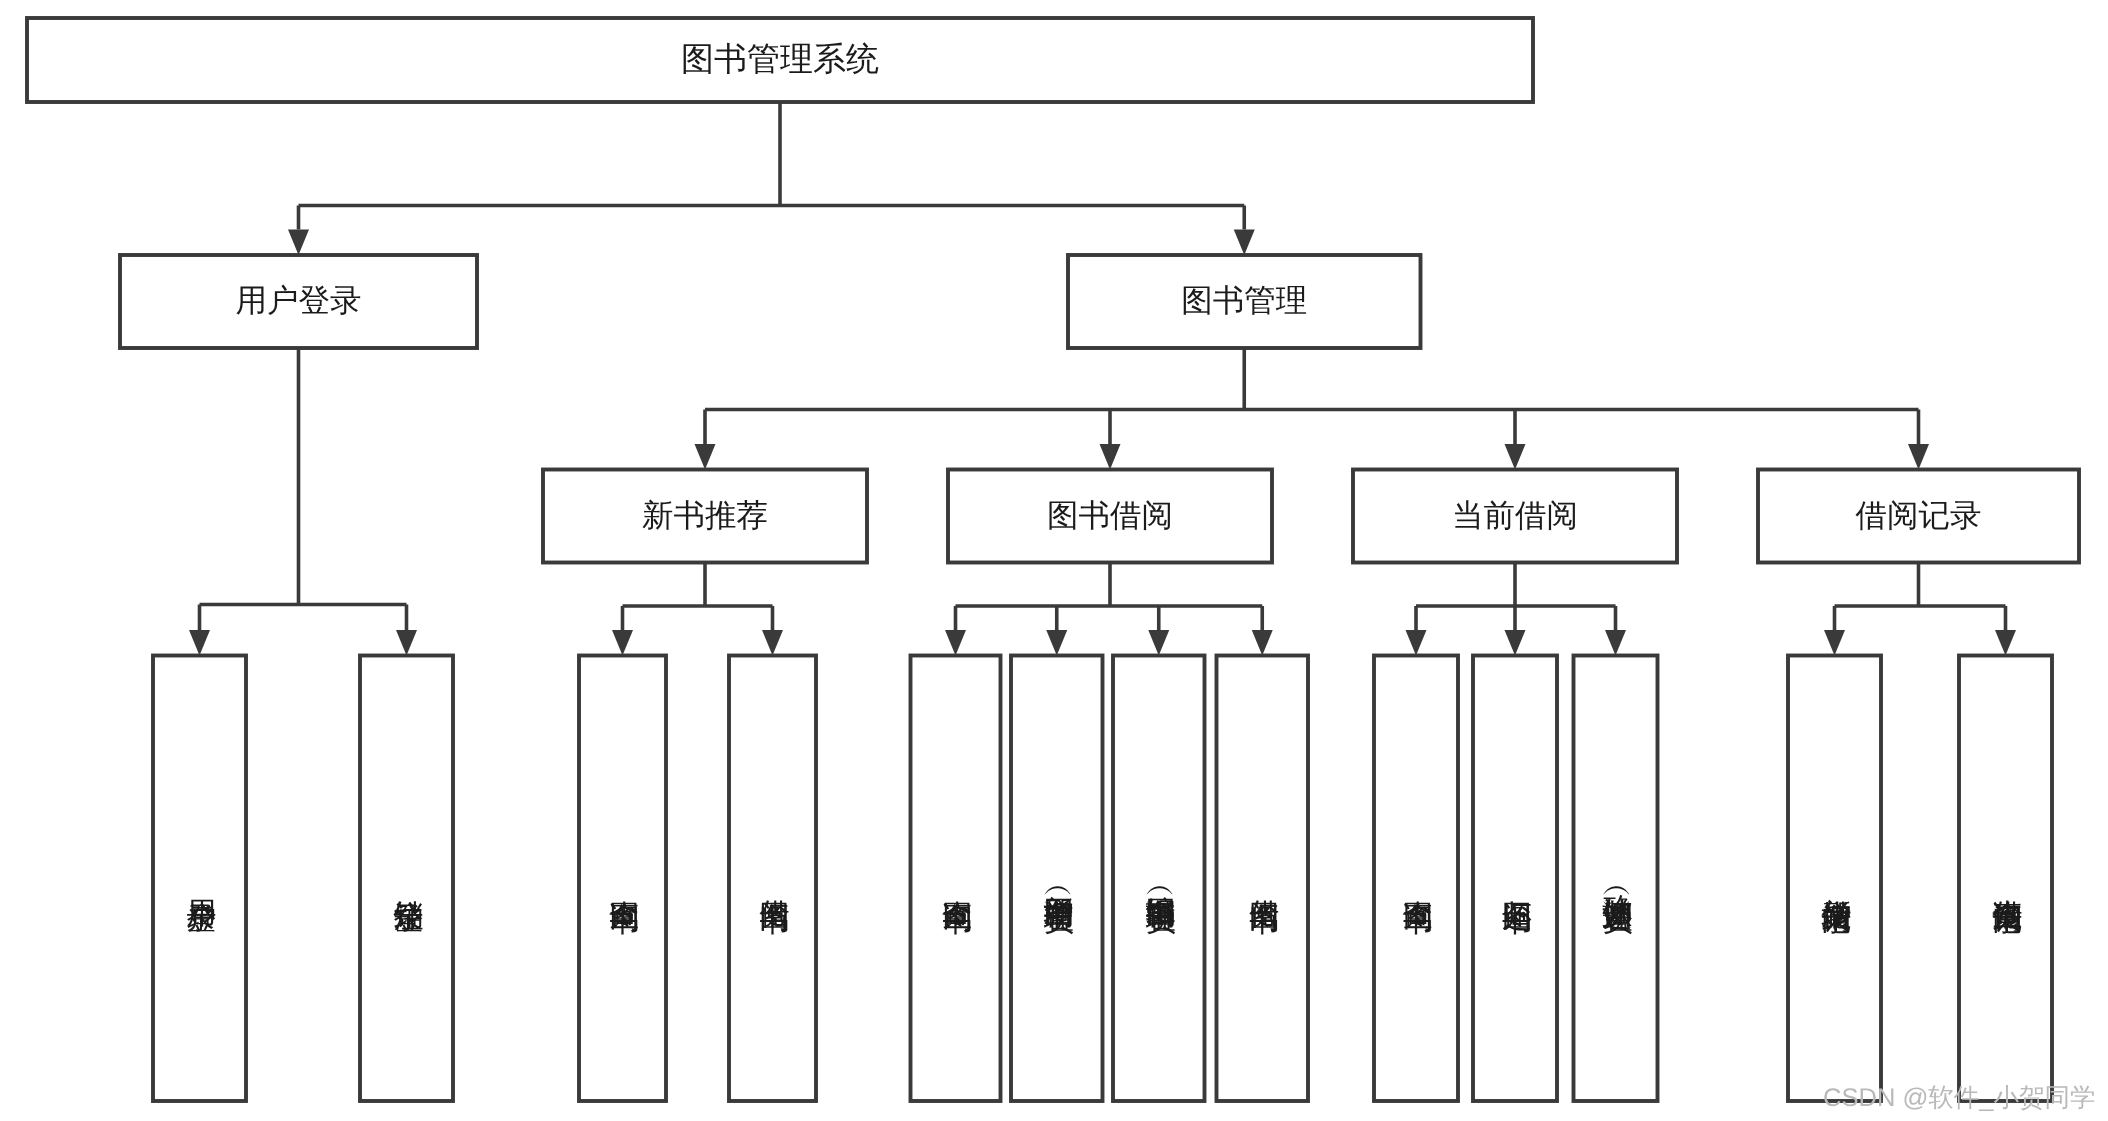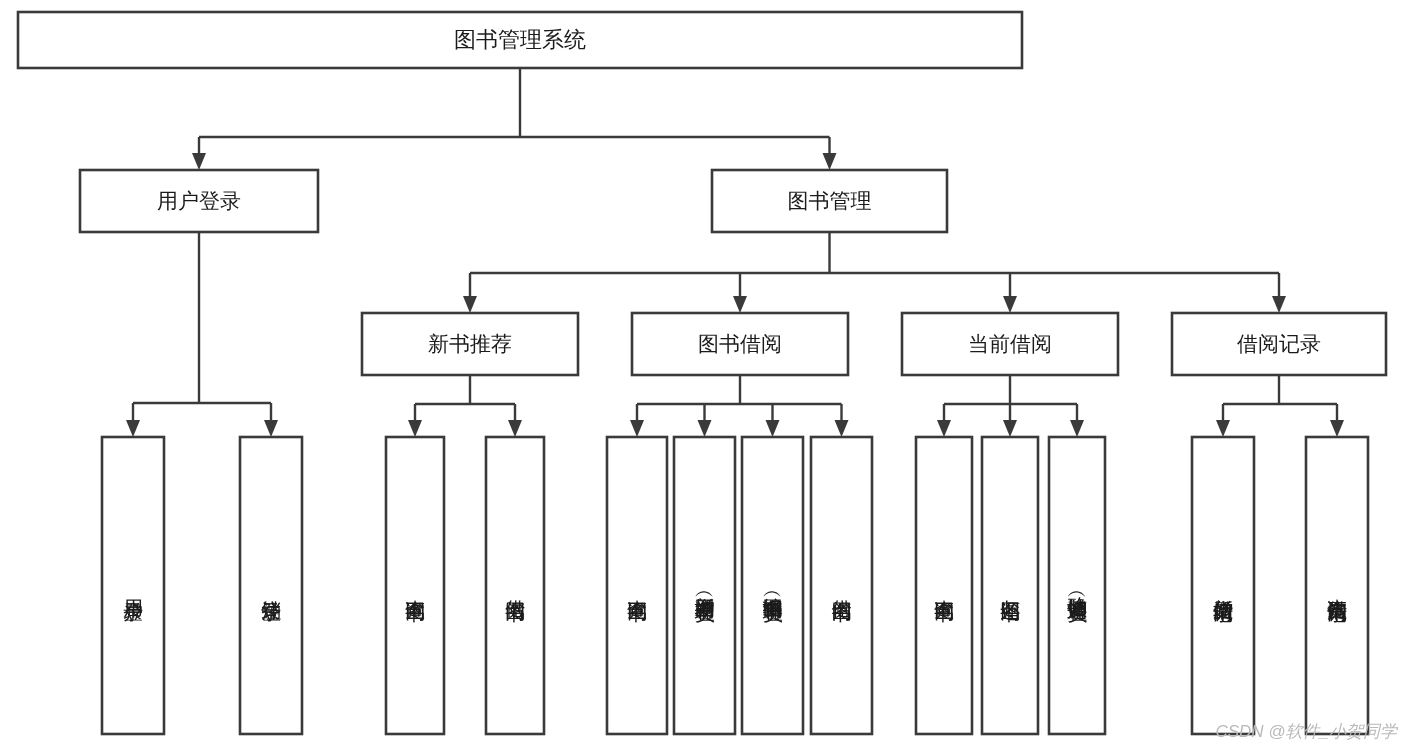--- a/index.html
+++ b/index.html
@@ -13,21 +13,21 @@
   .node-label-h{font-family:"Liberation Sans","DejaVu Sans",sans-serif;
       font-size:21px;fill:#1b1b1b;text-anchor:middle;dominant-baseline:middle;}
   .node-label-root{font-family:"Liberation Sans","DejaVu Sans",sans-serif;
       font-size:22px;fill:#1b1b1b;text-anchor:middle;dominant-baseline:middle;}
   .vlabel{position:absolute;display:flex;align-items:center;justify-content:center;
       writing-mode:vertical-rl;text-orientation:upright;
       font-family:"Liberation Sans","DejaVu Sans",sans-serif;
       font-size:20px;line-height:1.08;color:#1b1b1b;letter-spacing:1px;
       white-space:nowrap;pointer-events:none;}
   .watermark{position:absolute;right:8px;bottom:4px;font-size:17px;color:#b9b9b9;
-      font-family:"Liberation Sans","DejaVu Sans",sans-serif;white-space:nowrap;font-style:italic;}
+      font-family:"Liberation Sans","DejaVu Sans",sans-serif;white-space:nowrap;}
 </style>
 </head>
 <body>
 
 <div id="stage">
   <svg class="diagram" viewBox="0 0 1405 747">
     <g id="edges-layer">
         <line x1="520" y1="68" x2="520" y2="137" class="edge"></line>
         <line x1="199" y1="137" x2="829.5" y2="137" class="edge"></line>
         <line x1="199" y1="137" x2="199" y2="153" class="edge"></line>

